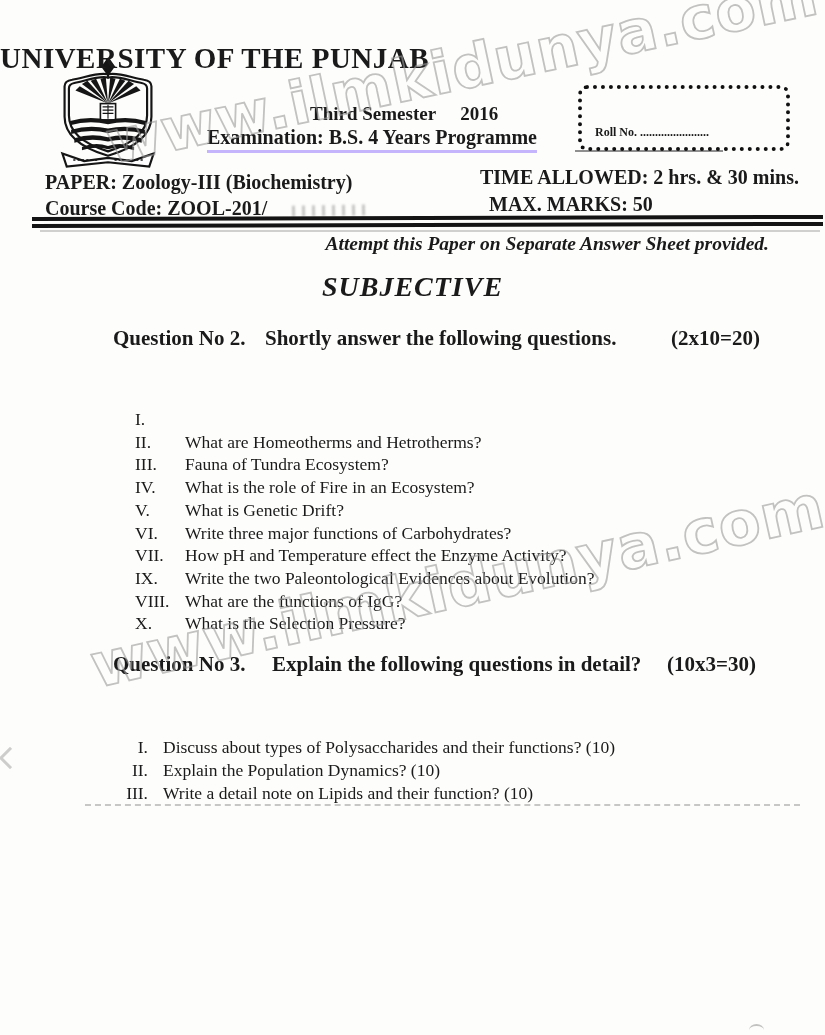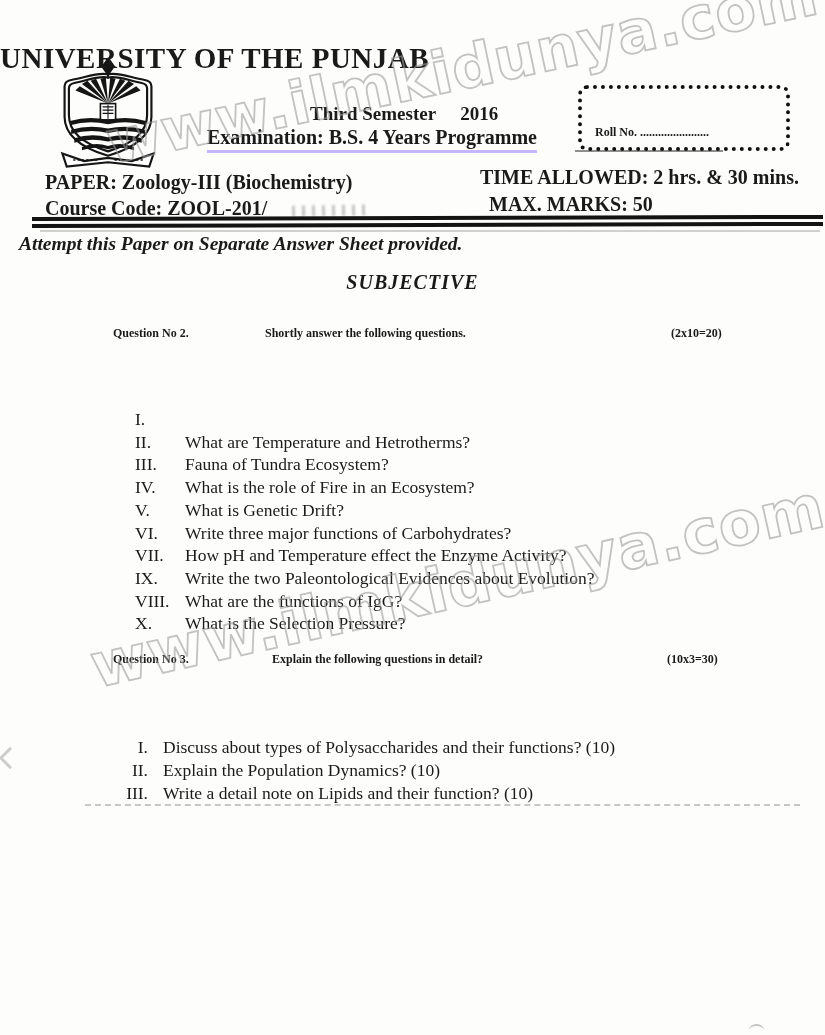--- a/index.html
+++ b/index.html
@@ -45,27 +45,27 @@
   .timealw { left:480px; top:166px; }
   .maxmarks{ left:479px; top:193px;margin-left:10px; }
   .smudge { left:292px; top:205px; width:78px; height:11px;
             background:repeating-linear-gradient(90deg,#8f8f8f 0 3px,transparent 3px 10px);
             filter:blur(1.1px); opacity:.5; transform:rotate(-1deg); }
 
   .rule1 { left:32px; top:216px;  width:791px; height:4px;   background:#141414; transform:rotate(-.15deg); }
   .rule2 { left:32px; top:223px;  width:791px; height:3.5px; background:#141414; transform:rotate(-.15deg); }
   .rule3 { left:40px; top:230px;  width:780px; height:2px;   background:#999; opacity:.45; }
 
-  .instruction { left:0; top:233px; width:769px; text-align:left;
-                 font-size:19.5px; font-weight:700; font-style:italic;padding-left:19px; }
+  .instruction { left:0; top:233px; width:769px; text-align:right;
+                 font-size:19.5px; font-weight:700; font-style:italic; }
   .sectiontitle { left:0; top:271px; width:825px; text-align:center;
-                  font-size:20px; font-weight:700; font-style:italic; letter-spacing:1px; }
-
-  
-  .qheader { left:0; top:0; width:688px; height:24px; font-size:12px; font-weight:700; }
+                  font-size:28px; font-weight:700; font-style:italic; letter-spacing:1px; }
+
+  
+  .qheader { left:0; top:0; width:688px; height:24px; font-size:21px; font-weight:700; }
   .qh2 { top:326px; } .qh3 { top:652px; }
   .qheader .qlabel  { position:absolute; left:113px; white-space:nowrap; }
   .qheader .qprompt { position:absolute; white-space:nowrap;text-align:right; }
   .qh2 .qprompt { left:265px; } .qh3 .qprompt { left:272px; }
   .qheader .qmarks  { position:absolute; white-space:nowrap; }
   .qh2 .qmarks { left:671px; } .qh3 .qmarks { left:667px; }
 
   
   .qlist { font-size:17.5px; line-height:22.7px; }
   .qlist2 { left:135px; top:408px; width:560px; }
@@ -158,21 +158,21 @@
     <span class="qprompt">Shortly answer the following questions.</span>
     <span class="qmarks">(2x10=20)</span>
   </div>
 
   <div class="abs qlist qlist2">
     <div class="qrow">
         <span class="qnum">I.</span>
       </div>
     <div class="qrow">
         <span class="qnum">II.</span>
-        <span class="qtext">What are Temperature and Hetrotherms?</span>
+        <span class="qtext">What are Homeotherms and Hetrotherms?</span>
       </div>
     <div class="qrow">
         <span class="qnum">III.</span>
         <span class="qtext">Fauna of Tundra Ecosystem?</span>
       </div>
     <div class="qrow">
         <span class="qnum">IV.</span>
         <span class="qtext">What is the role of Fire in an Ecosystem?</span>
       </div>
     <div class="qrow">

